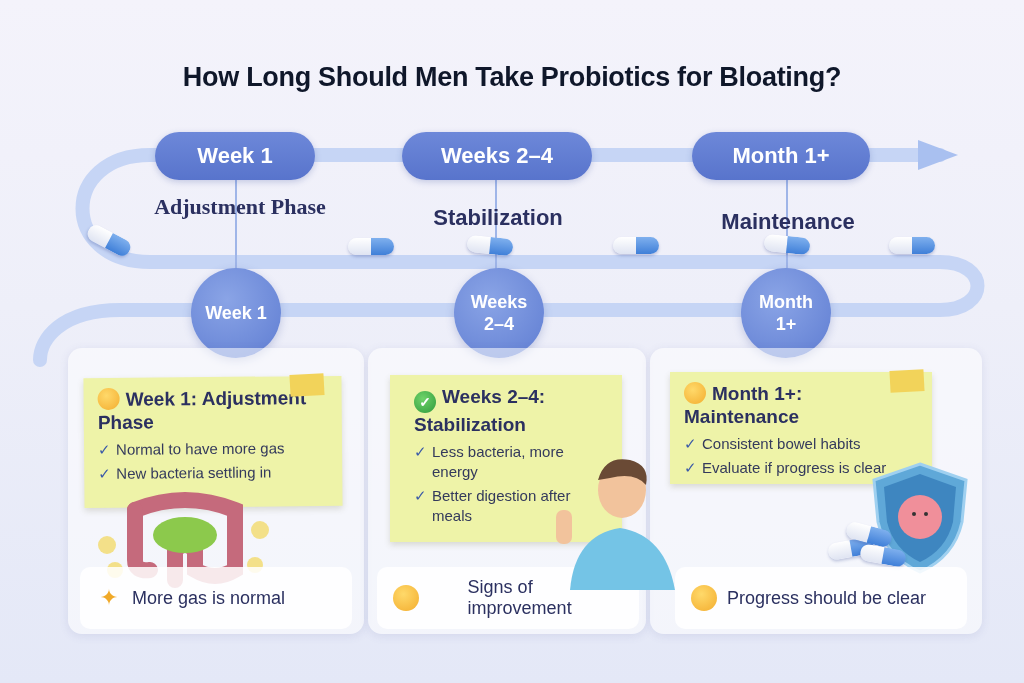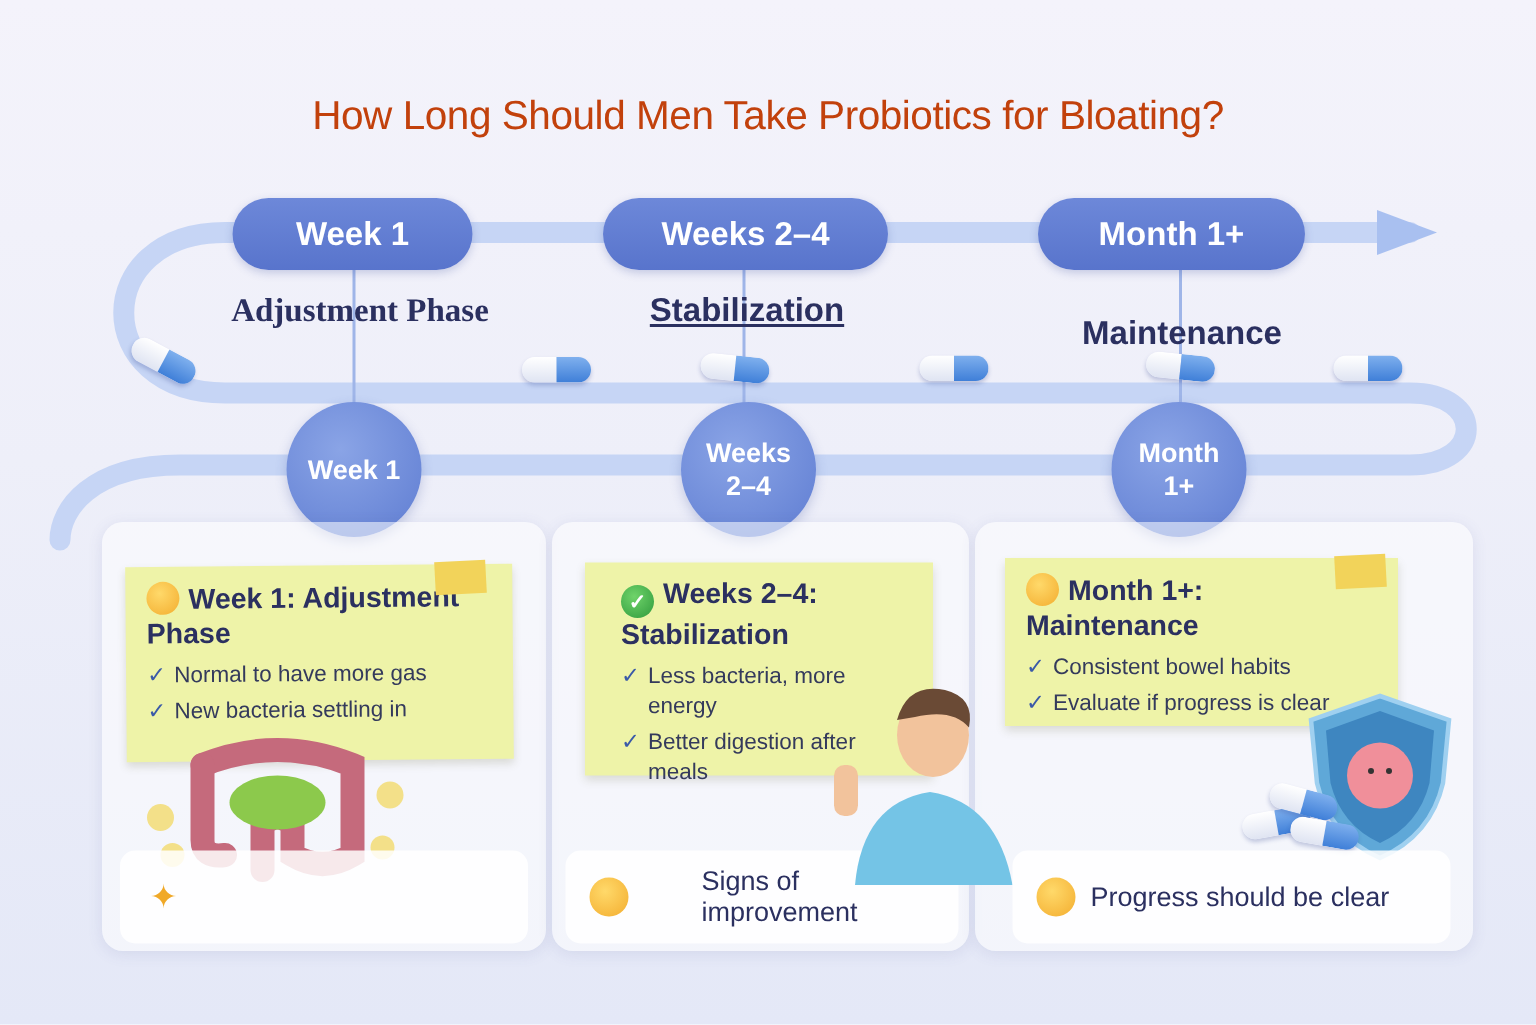--- a/index.html
+++ b/index.html
@@ -1,19 +1,19 @@
 <!DOCTYPE html>
 <html><head>
 <meta charset="utf-8">
 <style>
   html,body{margin:0;padding:0;}
   body{width:1024px;height:683px;overflow:hidden;position:relative;
     background:linear-gradient(180deg,#f4f3fb 0%,#eeeff9 45%,#e4e8f7 100%);
     font-family:"Liberation Sans",sans-serif;color:#2b3060;}
-  .title{position:absolute;left:0;width:100%;top:62px;text-align:center;font-size:27px;font-weight:normal;color:#c2410c;letter-spacing:-0.3px;}
+  .title{position:absolute;left:0;width:100%;top:62px;text-align:center;font-size:27px;font-weight:bold;color:#0f172a;letter-spacing:-0.3px;}
   .track{position:absolute;}
   .pill-top{position:absolute;top:132px;height:48px;border-radius:24px;background:linear-gradient(180deg,#6d88d9,#5874cc);color:#fff;font-weight:bold;font-size:22px;display:flex;align-items:center;justify-content:center;box-shadow:0 2px 6px rgba(60,80,160,.25);}
   .phase-label{position:absolute;font-size:22px;font-weight:bold;color:#2b3060;text-align:center;line-height:28px;}
   .circle{position:absolute;width:90px;height:90px;border-radius:50%;background:radial-gradient(circle at 40% 35%,#8aa4e6,#5f7dd2);color:#fff;font-weight:bold;font-size:18px;display:flex;align-items:center;justify-content:center;text-align:center;line-height:22px;box-shadow:0 3px 8px rgba(60,80,160,.25);}
   .capsule{position:absolute;width:46px;height:17px;border-radius:9px;overflow:hidden;display:flex;box-shadow:0 2px 3px rgba(40,60,140,.25);}
   .capsule .w{flex:1;background:linear-gradient(180deg,#ffffff,#dfe4f2);}
   .capsule .b{flex:1;background:linear-gradient(180deg,#7fb0ee,#3f7fd8);}
   .panel{position:absolute;top:348px;height:286px;border-radius:14px;background:rgba(255,255,255,.55);box-shadow:0 2px 10px rgba(80,90,160,.12);}
   .note{position:absolute;background:#eef3a8;box-shadow:0 3px 6px rgba(90,90,40,.18);padding:10px 14px;box-sizing:border-box;}
   .note h3{margin:0 0 6px 0;font-size:19px;line-height:23px;color:#2b3060;}
@@ -38,21 +38,21 @@
   <line x1="236" y1="180" x2="236" y2="275" stroke="#9fb5e8" stroke-width="2"></line>
   <line x1="496" y1="180" x2="496" y2="275" stroke="#9fb5e8" stroke-width="2"></line>
   <line x1="787" y1="180" x2="787" y2="275" stroke="#9fb5e8" stroke-width="2"></line>
 </svg>
 
 <div class="pill-top" style="left:155px;width:160px;">Week 1</div>
 <div class="pill-top" style="left:402px;width:190px;">Weeks 2–4</div>
 <div class="pill-top" style="left:692px;width:178px;">Month 1+</div>
 
 <div class="phase-label" style="left:150px;top:193px;width:180px;font-family:Liberation Serif, serif;">Adjustment Phase</div>
-<div class="phase-label" style="left:400px;top:193px;width:196px;text-decoration:underline;">Stabilization</div>
+<div class="phase-label" style="left:400px;top:204px;width:196px;">Stabilization</div>
 <div class="phase-label" style="left:690px;top:193px;width:196px;margin-top:15px;">Maintenance</div>
 
 <div class="capsule" style="left:86px;top:232px;transform:rotate(28deg);">
     <span class="w"></span>
     <span class="b"></span>
   </div>
 <div class="capsule" style="left:348px;top:238px;">
     <span class="w"></span>
     <span class="b"></span>
   </div>
@@ -94,23 +94,24 @@
   <path d="M40 20 Q90 0 140 20 L140 80 Q120 92 100 80 L100 60 Q90 50 80 60 L80 90" fill="none" stroke="#c56a7c" stroke-width="16" stroke-linecap="round"></path>
   <path d="M40 20 L40 70 Q40 82 55 80" fill="none" stroke="#c56a7c" stroke-width="16" stroke-linecap="round"></path>
   <ellipse cx="90" cy="45" rx="32" ry="18" fill="#8cc94c"></ellipse>
   <circle cx="12" cy="55" r="9" fill="#f3e089"></circle>
     <circle cx="165" cy="40" r="9" fill="#f3e089"></circle>
     <circle cx="160" cy="75" r="8" fill="#f3e089"></circle>
     <circle cx="20" cy="80" r="8" fill="#f3e089"></circle>
 </svg>
 <div class="footer" style="left:80px;width:272px;">
   <span class="ic" style="color:#f0a928;font-size:22px;">✦</span>
+  <span>More gas is normal</span>
 </div>
 
-<div class="note" style="left:390px;top:375px;width:232px;height:142px;padding-left:24px;">
+<div class="note" style="left:390px;top:375px;width:232px;height:167px;padding-left:24px;">
   <h3><span class="ic check">✓</span><span>Weeks 2–4: Stabilization</span></h3>
   <ul>
     <li>Less bacteria, more energy</li>
     <li>Better digestion after meals</li>
   </ul>
 </div>
 <div class="footer" style="left:377px;width:262px;gap:39px;">
   <span class="ic smiley"></span>
   <span>Signs of improvement</span>
 </div>

